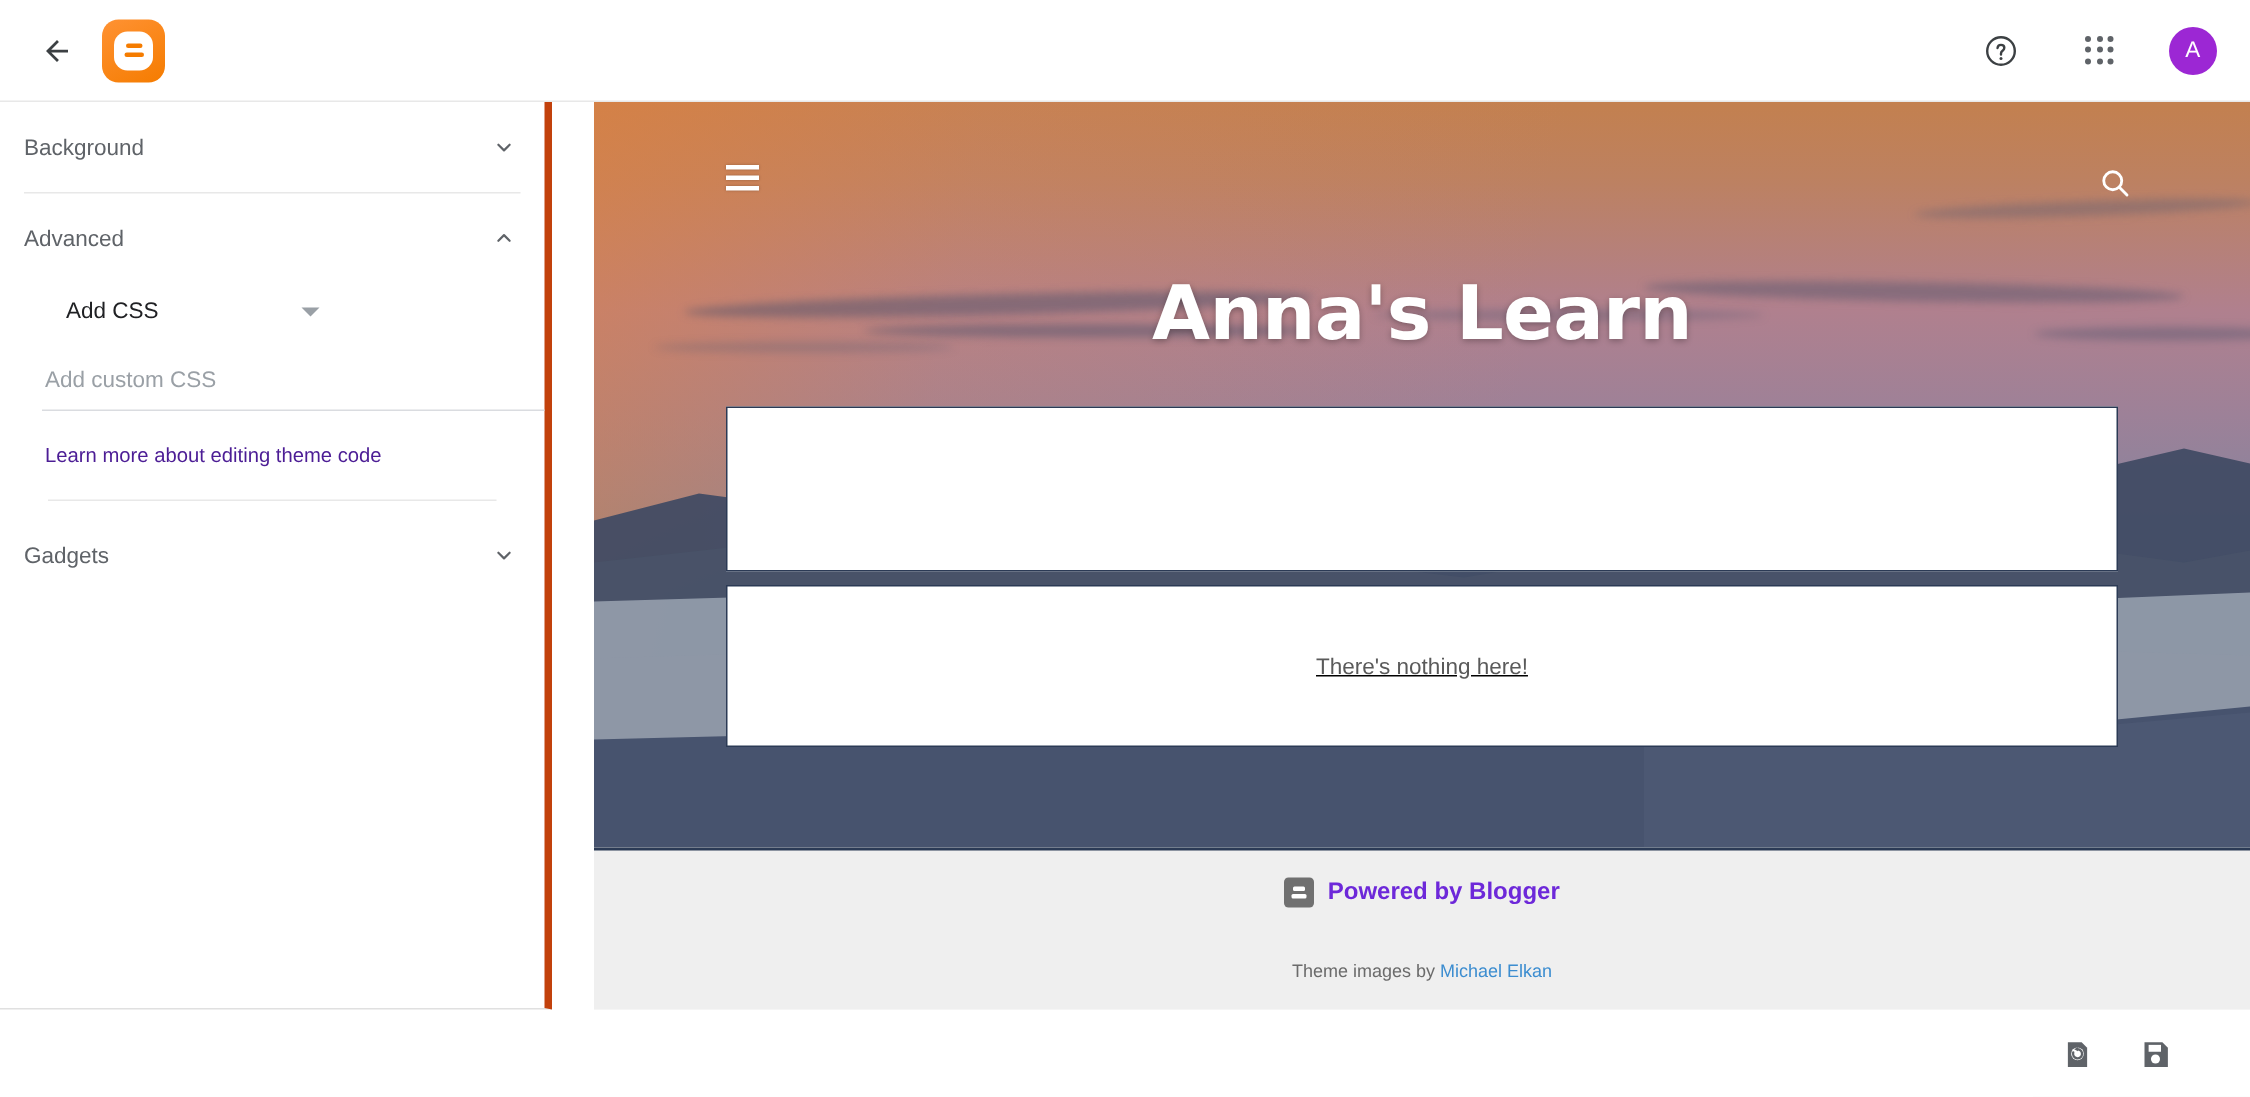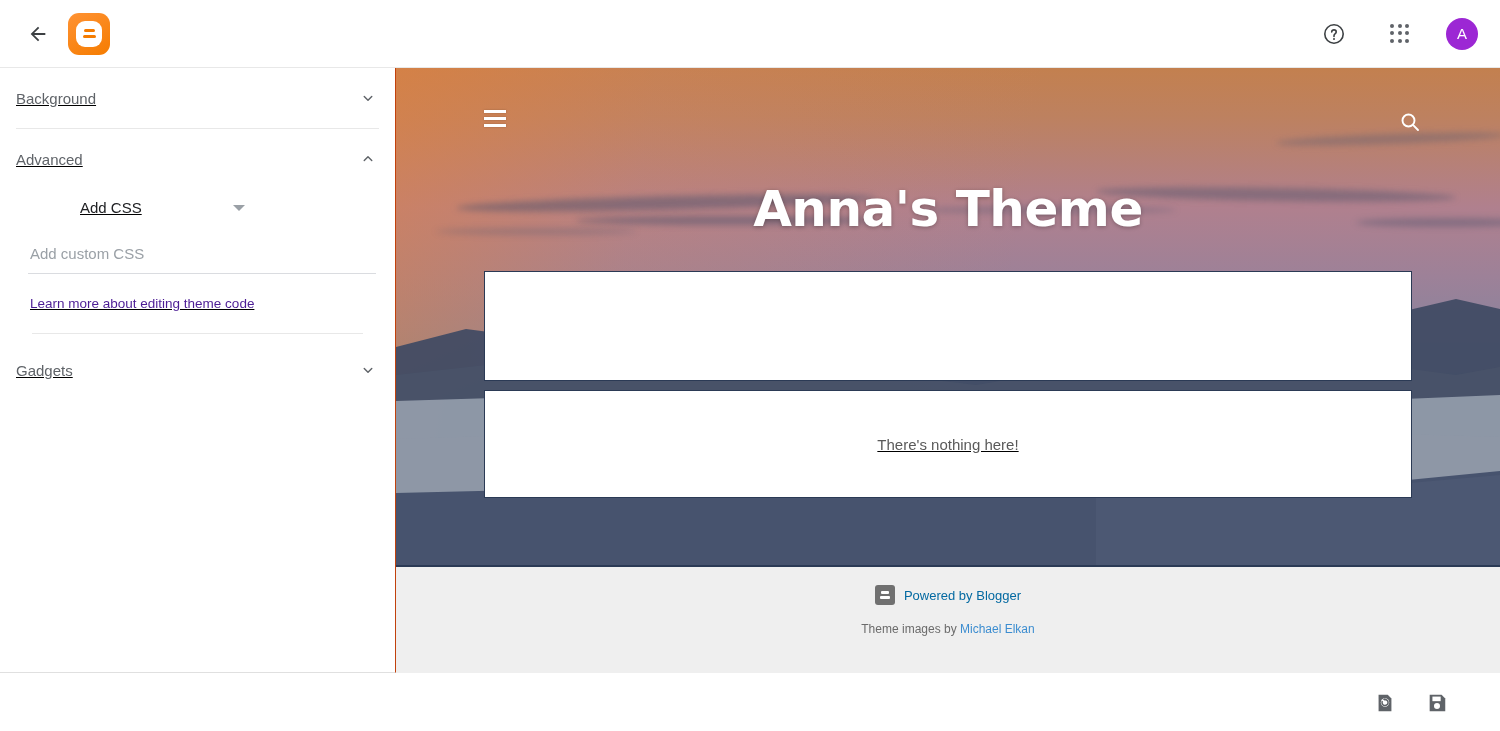--- a/index.html
+++ b/index.html
@@ -61,45 +61,44 @@
   .avatar {
     width: 32px; height: 32px; border-radius: 50%;
     background: #9c27d4;
     color: #fff; font-size: 15px; font-weight: 400;
     display: flex; align-items: center; justify-content: center;
     cursor: pointer; letter-spacing: .2px;
   }
 
   
   .sidebar {
-    position: absolute; left: 0; top: 68px; width: 396px; height: 605px;
+    position: absolute; left: 0; top: 68px; width: 368px; height: 605px;
     background: #ffffff;
-    border-right: 1px solid #c2410c;
+    border-right: 5px solid #c2410c;
     border-bottom: 1px solid #e0e0e0;
     overflow: hidden;
-    text-decoration: underline;
   }
   .section-head {
     height: 60px; display: flex; align-items: center;
     padding: 0 16px 0 16px; cursor: pointer;
   }
   .section-head .title {
     font-size: 15px; color: #5f6368; font-weight: 400;
   }
   .chev { margin-left: auto; width: 22px; height: 22px; display: flex; align-items: center; justify-content: center; }
   .divider { height: 1px; background: #e8e8e8; margin: 0 16px; }
 
   .section-body { padding: 0 16px 6px 16px; }
 
   .select-row {
     display: flex; align-items: center;
     padding: 10px 16px 10px 28px;
     cursor: pointer;
   }
-  .select-row .sel-label { font-size: 15px; color: #202124; margin-left: 36px; }
+  .select-row .sel-label { font-size: 15px; color: #202124; }
   .caret-down {
     margin-left: auto; margin-right: 118px;
     width: 0; height: 0;
     border-left: 6px solid transparent; border-right: 6px solid transparent;
     border-top: 6px solid #9aa0a6;
   }
 
   .css-input-wrap { padding: 14px 16px 0 12px; }
   .css-input {
     width: 348px; height: 34px;
@@ -195,22 +194,22 @@
     margin-top: 18px; display: flex; align-items: center; gap: 9px;
     cursor: pointer;
   }
   .b-badge {
     width: 20px; height: 20px; border-radius: 3px; background: #707070;
     display: flex; flex-direction: column; align-items: center; justify-content: center; gap: 2.5px;
   }
   .b-badge i { display: block; background: #fff; border-radius: 1px; }
   .b-badge i.x1 { width: 8px; height: 2.4px; }
   .b-badge i.x2 { width: 10px; height: 2.4px; }
-  .powered-text { font-size: 13px; color: #0369a1; }
-  .theme-credit { margin-top: 17px; font-size: 12px; color: #6b6b6b; }
+  .powered-text { font-size: 16px; color: #6d28d9; font-weight: bold; }
+  .theme-credit { margin-top: 35px; font-size: 12px; color: #6b6b6b; }
   .theme-credit a { color: #3c8dd0; text-decoration: none; cursor: pointer; }
 
   
   .bottombar {
     position: absolute; left: 0; top: 674px; width: 1500px; height: 57px;
     background: #ffffff;
     display: flex; align-items: center; justify-content: flex-end;
     gap: 18px; padding-right: 46px;
   }
   .action-icon { width: 34px; height: 34px; display:flex; align-items:center; justify-content:center; cursor: pointer; }
@@ -346,21 +345,21 @@
         <i></i>
       </div>
 
       <div class="preview-search">
         <svg width="24" height="24" viewBox="0 0 24 24">
           <circle cx="10.5" cy="10.5" r="6" fill="none" stroke="#ffffff" stroke-width="1.9"></circle>
           <path d="M15.2 15.2 L20 20" stroke="#ffffff" stroke-width="1.9" stroke-linecap="round"></path>
         </svg>
       </div>
 
-      <div class="blog-title">Anna's Theme</div>
+      <div class="blog-title">Anna's Learn</div>
 
       <div class="card card-1"></div>
 
       <div class="card card-2">
         <span class="nothing-text">There's nothing here!</span>
       </div>
     </div>
 
     <div class="preview-footer">
       <div class="powered">

